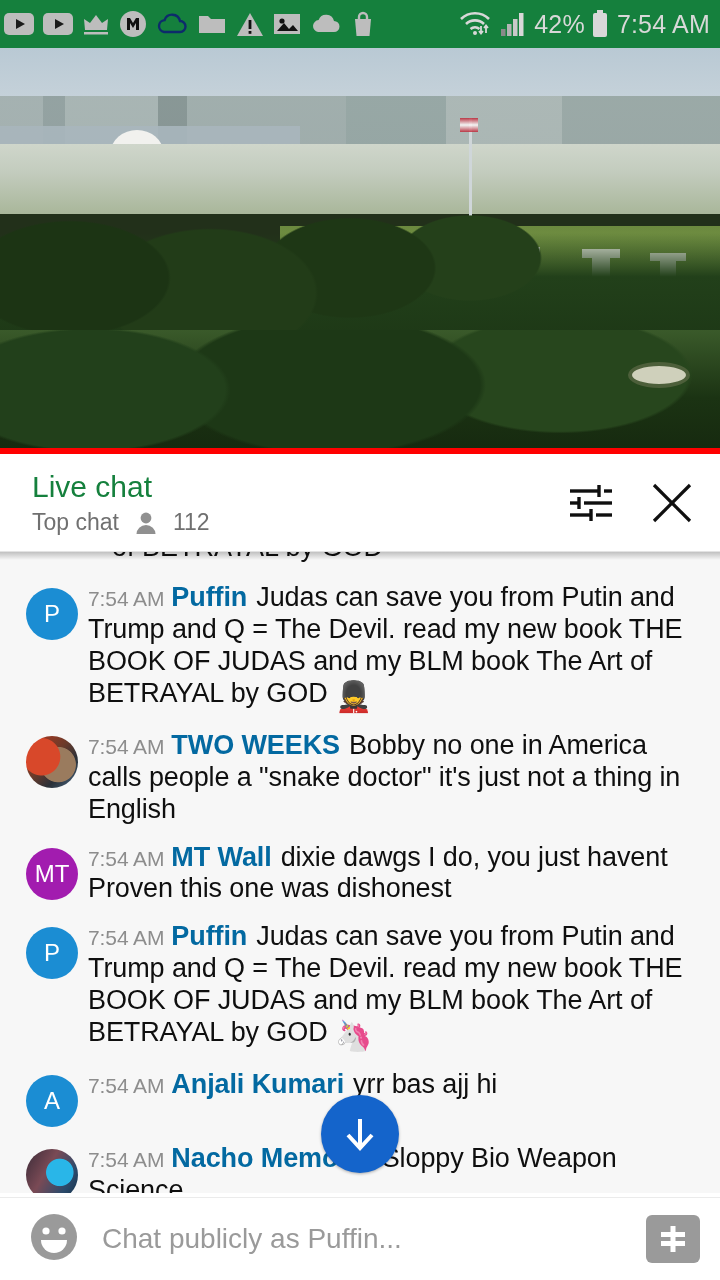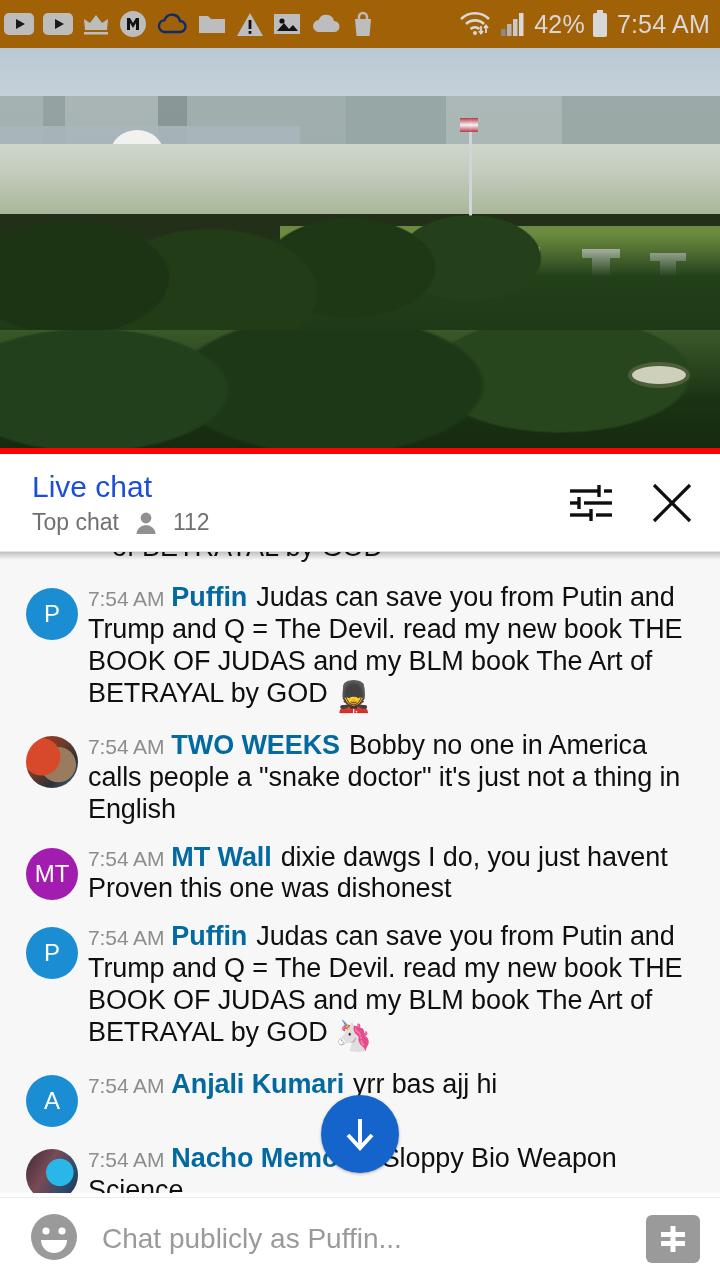--- a/index.html
+++ b/index.html
@@ -5,21 +5,21 @@
   * { margin:0; padding:0; box-sizing:border-box; }
   html,body { width:720px; height:1280px; overflow:hidden; }
   body {
     font-family:"Liberation Sans", sans-serif;
     background:#ffffff;
     -webkit-font-smoothing:antialiased;
   }
 
   
   #status-bar {
-    height:48px; width:720px; background:#a16207;
+    height:48px; width:720px; background:#15803d;
     display:flex; align-items:center; padding:0 4px;
     position:relative;
   }
   #status-left { display:flex; align-items:center; gap:9px; }
   #status-right { position:absolute; right:10px; display:flex; align-items:center; gap:6px; }
   .sb-icon { display:block; }
   #battery-pct, #clock {
     color:#d8d8d8; font-size:25px; letter-spacing:0.2px;
     font-family:"Liberation Sans", sans-serif;
   }
@@ -102,21 +102,21 @@
   }
 
   
   #chat-header {
     width:720px; height:98px; background:#ffffff;
     display:flex; align-items:center; padding:0 26px 0 32px;
     position:relative;
   }
   #chat-header-text { flex:1; }
   #chat-title {
-    font-size:30px; color:#1d4ed8; font-weight:400; line-height:1.15;
+    font-size:30px; color:#15803d; font-weight:400; line-height:1.15;
   }
   #chat-subtitle-row {
     display:flex; align-items:center; gap:16px; margin-top:5px;
   }
   #chat-subtitle { font-size:23px; color:#707070; }
   #viewer-count { font-size:23px; color:#707070; }
   #chat-header-actions { display:flex; align-items:center; gap:36px; }
   .header-btn { cursor:pointer; display:flex; align-items:center; justify-content:center; }
   #chat-header-divider {
     position:absolute; left:0; bottom:0; width:720px; height:1px; background:#e3e3e3;

